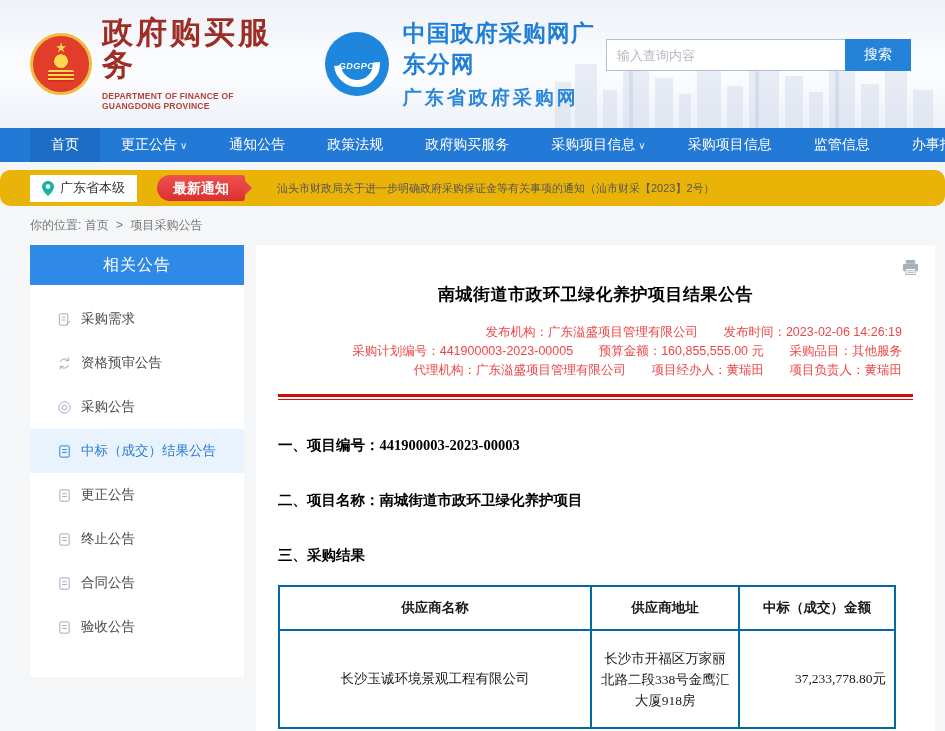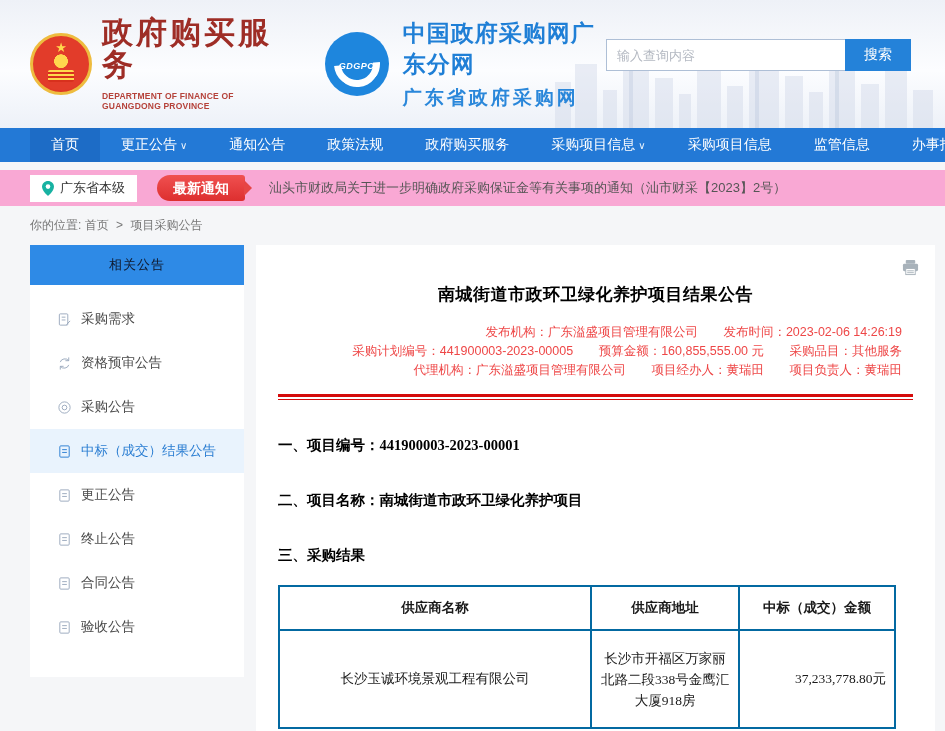--- a/index.html
+++ b/index.html
@@ -30,34 +30,34 @@
   .search{margin-left:auto;margin-right:34px;display:flex;align-self:center;margin-top:-18px;}
   .search input{width:218px;height:30px;border:1px solid #aebfd6;border-right:none;padding:0 10px;font-size:13px;color:#333;background:#fff;outline:none;}
   .search input::placeholder{color:#b4b9c2;}
   .search button{width:66px;height:32px;background:#2482d9;color:#fff;border:none;font-size:14px;cursor:pointer;}
   
   .nav{display:flex;height:34px;background:#2379d6;padding-left:30px;}
   .nav-item{display:flex;align-items:center;gap:3px;padding:0 21px;color:#fff;font-size:14px;cursor:pointer;white-space:nowrap;}
   .nav-item.active{background:#1d6cc6;}
   .chev{font-size:10px;opacity:.9;}
   
-  .notice{height:36px;background:#f9a8d4;display:flex;align-items:center;padding-left:30px;margin-top:8px;}
+  .notice{height:36px;background:#eab308;display:flex;align-items:center;padding-left:30px;margin-top:8px;border-radius:10px;}
   .region-box{background:#fff;height:27px;display:flex;align-items:center;gap:6px;padding:0 12px;font-size:13px;color:#333;cursor:pointer;}
   .badge{margin-left:20px;position:relative;height:26px;line-height:26px;padding:0 16px;color:#fff;font-size:14px;font-weight:bold;
     background:linear-gradient(180deg,#f05050,#dd2f2f);border-radius:13px 3px 3px 13px;}
   .badge::after{content:"";position:absolute;right:-7px;top:5px;border-top:8px solid transparent;border-bottom:8px solid transparent;border-left:8px solid #e64545;}
-  .notice-link{margin-left:24px;font-size:13px;color:#555;cursor:pointer;}
+  .notice-link{margin-left:32px;font-size:11px;color:#555;cursor:pointer;}
   
   .breadcrumb{padding:11px 0 9px 30px;font-size:12px;color:#777;}
   .breadcrumb .bc-home{cursor:pointer;color:#777;}
   .breadcrumb .sep{margin:0 4px;}
   
   .content{display:flex;align-items:flex-start;gap:12px;padding:2px 10px 0 30px;}
   .sidebar{width:214px;flex:none;background:#fff;padding-bottom:28px;}
-  .sidebar-header{height:40px;background:#2e8ae6;color:#0f172a;font-size:13px;display:flex;align-items:center;justify-content:center;letter-spacing:1px;}
+  .sidebar-header{height:40px;background:#2e8ae6;color:#ffffff;font-size:16px;display:flex;align-items:center;justify-content:center;letter-spacing:1px;}
   .side-list{padding-top:12px;}
   .side-item{display:flex;align-items:center;gap:9px;height:44px;padding-left:27px;font-size:13.5px;color:#4a4a4a;cursor:pointer;}
   .side-item svg{color:#9aa9bd;flex:none;}
   .side-item.active{background:#e9f3fd;color:#2a7dd2;}
   .side-item.active svg{color:#2a7dd2;}
   
   .main{flex:1;background:#fff;position:relative;min-height:498px;padding:27px 22px 40px;box-sizing:border-box;}
   .print-btn{position:absolute;top:14px;right:15px;cursor:pointer;line-height:0;}
   .doc-title{text-align:center;color:#000000;font-weight:bold;font-size:17px;letter-spacing:.5px;}
   .meta{margin-top:17px;text-align:right;color:#ee4747;font-size:12.5px;line-height:19px;}
@@ -281,21 +281,21 @@
         <span class="pair"><span>代理机构：</span><span>广东溢盛项目管理有限公司</span></span>
         <span class="pair"><span>项目经办人：</span><span>黄瑞田</span></span>
         <span class="pair"><span>项目负责人：</span><span>黄瑞田</span></span>
       </div>
     </div>
 
     <div class="divider-thick"></div>
     <div class="divider-thin"></div>
 
     <div class="doc-body">
-      <div class="h-sec">一、项目编号：441900003-2023-00001</div>
+      <div class="h-sec">一、项目编号：441900003-2023-00003</div>
       <div class="h-sec">二、项目名称：南城街道市政环卫绿化养护项目</div>
       <div class="h-sec">三、采购结果</div>
 
       <table class="result">
         <colgroup>
             <col class="col-name">
             <col class="col-addr">
             <col class="col-amt">
           </colgroup>
         <thead>

